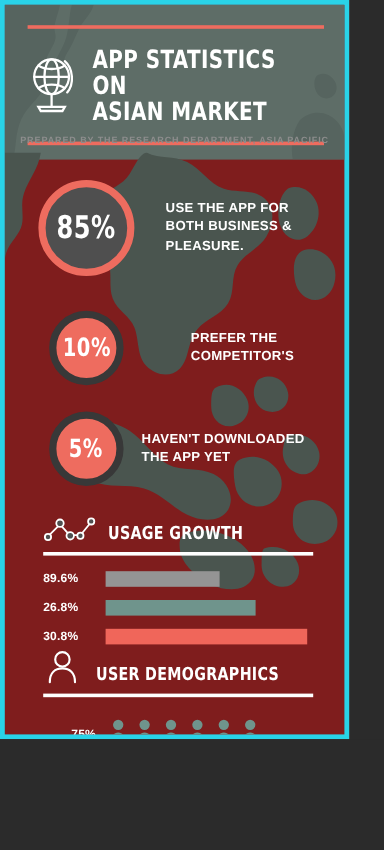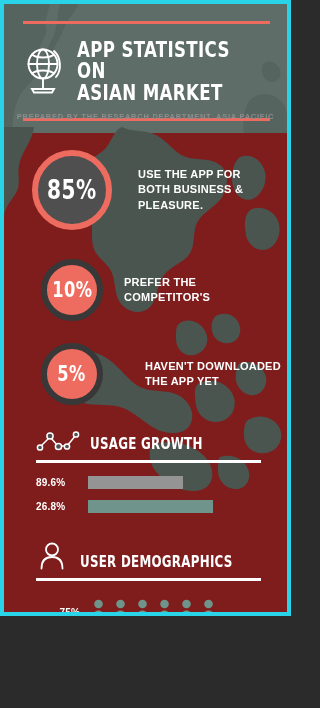--- a/index.html
+++ b/index.html
@@ -292,29 +292,29 @@
         </div>
         <div class="stat-text" style="margin-left:26px;">USE THE APP FOR
 BOTH BUSINESS &amp;
 PLEASURE.</div>
       </div>
 
       <div class="stat-row" style="left:37px; top:126px;">
         <div class="circle circle-small">
           <span>10%</span>
         </div>
-        <div class="stat-text" style="margin-left:21px;">PREFER THE
+        <div class="stat-text" style="margin-left:56px;">PREFER THE
 COMPETITOR'S</div>
       </div>
 
       <div class="stat-row" style="left:37px; top:210px;">
         <div class="circle circle-small">
           <span>5%</span>
         </div>
-        <div class="stat-text" style="margin-left:42px;">HAVEN'T DOWNLOADED
+        <div class="stat-text" style="margin-left:15px;">HAVEN'T DOWNLOADED
 THE APP YET</div>
       </div>
 
       <div class="section" style="top:290px;">
         <div class="sec-head">
           <svg width="44" height="24" viewBox="0 0 44 24">
             <g stroke="#ffffff" stroke-width="1.5" fill="none">
               <line x1="4" y1="18" x2="14" y2="8"></line>
               <line x1="14" y1="8" x2="22" y2="17"></line>
               <line x1="22" y1="17" x2="31" y2="17"></line>
@@ -336,20 +336,26 @@
             <div class="bar-track">
               <div class="bar-fill" style="width:55.0%; background:#949494;"></div>
             </div>
           </div>
           <div class="bar-row">
             <div class="bar-label">26.8%</div>
             <div class="bar-track">
               <div class="bar-fill" style="width:72.5%; background:#6f948c;"></div>
             </div>
           </div>
+          <div class="bar-row">
+            <div class="bar-label">30.8%</div>
+            <div class="bar-track">
+              <div class="bar-fill" style="width:97%; background:#f0665a;"></div>
+            </div>
+          </div>
         </div>
       </div>
 
       <div class="section" style="top:408px;">
         <div class="sec-head">
           <svg width="34" height="30" viewBox="0 0 34 30">
             <g stroke="#ffffff" stroke-width="1.8" fill="none" stroke-linecap="round">
               <circle cx="16" cy="8.5" r="6"></circle>
               <path d="M5.5,27.5 C5.5,19.5 10,16 16,16 C22,16 26.5,19.5 26.5,27.5"></path>
             </g>

